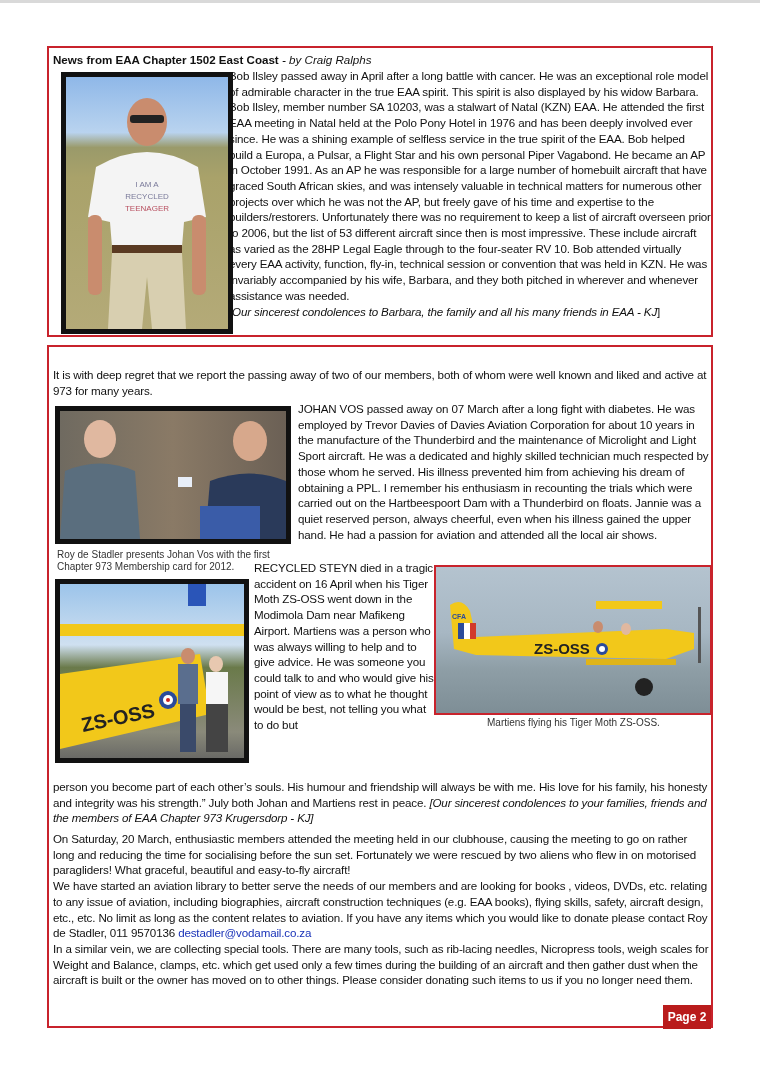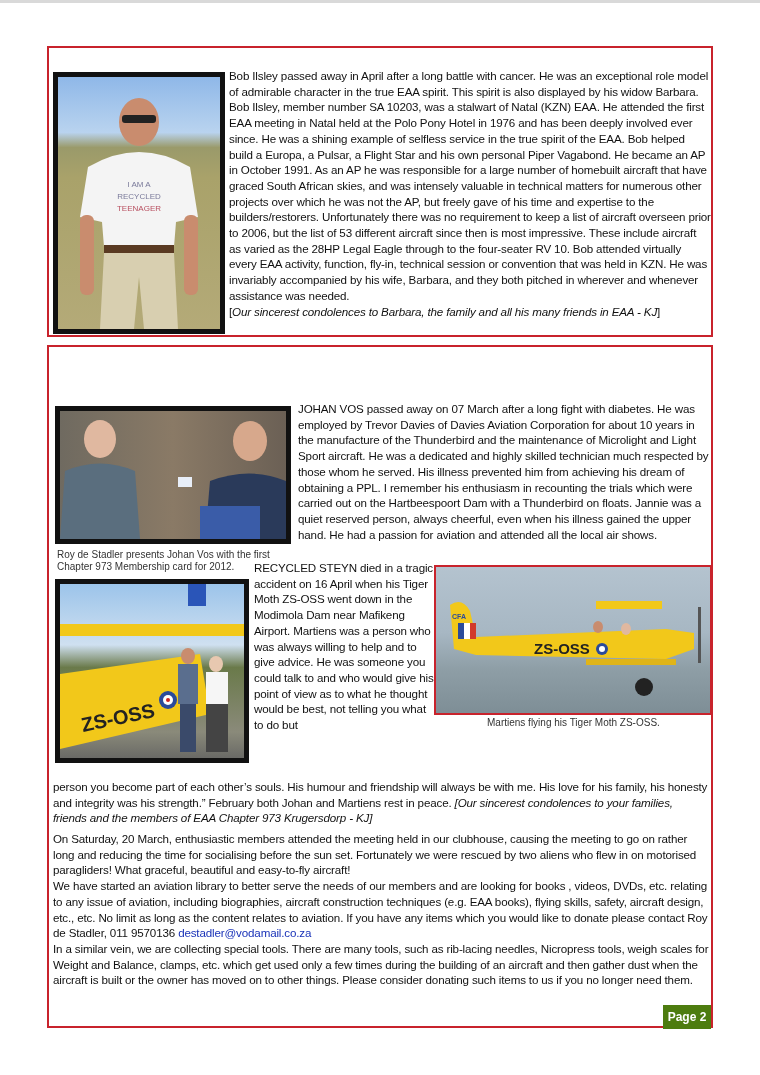--- a/index.html
+++ b/index.html
@@ -21,33 +21,37 @@
   .heading .by { font-weight: normal; font-style: italic; }
   .abs { position: absolute; }
   .photo { position: absolute; background: #111; padding: 5px; }
   .photo .inner { width: 100%; height: 100%; position: relative; overflow: hidden; }
   .caption { position: absolute; font-size: 10px; line-height: 12px; color: #333; }
   .bold { font-weight: normal; }
   .ital { font-style: italic; }
   a.link { color: #1a33b8; }
   .page-badge {
     position: absolute; left: 663px; top: 1005px; width: 48px; height: 24px;
-    background: #4d7c0f; color: #fff; font-weight: bold; font-size: 12px;
+    background: #b91c1c; color: #fff; font-weight: bold; font-size: 12px;
     display: flex; align-items: center; justify-content: center;
   }
   .redframe { position: absolute; border: 2px solid #c8232c; }
 </style>
 </head>
 <body>
 
 <div class="topline"></div>
 
 <div class="box box1">
+  <div class="heading" style="left:4px; top:4px;">
+    <span>News from EAA Chapter 1502 East Coast</span>
+    <span class="by">- by Craig Ralphs</span>
+  </div>
 
-  <div class="photo" style="left:4px; top:24px; width:172px; height:262px;">
+  <div class="photo" style="left:12px; top:24px; width:172px; height:262px;">
     <div class="inner" style="background:linear-gradient(#8fb8e8 0%, #b9d3ef 22%, #9a9a6a 28%, #a9a26a 40%, #b4aa78 100%);">
       <svg width="162" height="252" viewBox="0 0 162 252">
         <ellipse cx="81" cy="45" rx="20" ry="24" fill="#c98c6e"></ellipse>
         <rect x="64" y="38" width="34" height="8" fill="#222" rx="3"></rect>
         <path d="M30 90 Q81 60 132 90 L140 140 L118 145 L116 170 L46 170 L44 145 L22 140 Z" fill="#f4f4f4"></path>
         <text x="81" y="110" font-size="8" text-anchor="middle" fill="#7a7a9a" font-family="Liberation Sans, sans-serif">I AM A</text>
         <text x="81" y="122" font-size="8" text-anchor="middle" fill="#7a7a9a" font-family="Liberation Sans, sans-serif">RECYCLED</text>
         <text x="81" y="134" font-size="8" text-anchor="middle" fill="#b85060" font-family="Liberation Sans, sans-serif">TEENAGER</text>
         <rect x="46" y="168" width="70" height="8" fill="#5a3a22"></rect>
         <path d="M46 176 L116 176 L120 252 L86 252 L81 200 L76 252 L42 252 Z" fill="#d8cfb0"></path>
@@ -57,20 +61,21 @@
     </div>
   </div>
 
   <div class="abs txt" style="left:180px; top:20px; width:482px;">
     <span>Bob Ilsley passed away in April after a long battle with cancer. He was an exceptional role model of admirable character in the true EAA spirit. This spirit is also displayed by his widow Barbara. Bob Ilsley, member number SA 10203, was a stalwart of Natal (KZN) EAA. He attended the first EAA meeting in Natal held at the Polo Pony Hotel in 1976 and has been deeply involved ever since. He was a shining example of selfless service in the true spirit of the EAA. Bob helped build a Europa, a Pulsar, a Flight Star and his own personal Piper Vagabond. He became an AP in October 1991. As an AP he was responsible for a large number of homebuilt aircraft that have graced South African skies, and was intensely valuable in technical matters for numerous other projects over which he was not the AP, but freely gave of his time and expertise to the builders/restorers. Unfortunately there was no requirement to keep a list of aircraft overseen prior to 2006, but the list of 53 different aircraft since then is most impressive. These include aircraft as varied as the 28HP Legal Eagle through to the four-seater RV 10. Bob attended virtually every EAA activity, function, fly-in, technical session or convention that was held in KZN. He was invariably accompanied by his wife, Barbara, and they both pitched in wherever and whenever assistance was needed.</span><br>
     <span>[</span><span class="ital">Our sincerest condolences to Barbara, the family and all his many friends in EAA - KJ</span><span>]</span>
   </div>
 </div>
 
 <div class="box box2">
+  <div class="abs txt" style="left:4px; top:20px; width:656px;">It is with deep regret that we report the passing away of two of our members, both of whom were well known and liked and active at 973 for many years.</div>
 
   <div class="photo" style="left:6px; top:59px; width:236px; height:138px;">
     <div class="inner" style="background:linear-gradient(90deg,#6f6a60,#8a7a66 50%,#6b6055);">
       <svg width="226" height="128" viewBox="0 0 226 128">
         <ellipse cx="40" cy="28" rx="16" ry="19" fill="#e0b8a0"></ellipse>
         <path d="M5 60 Q40 45 75 60 L80 128 L0 128 Z" fill="#5a6e7e"></path>
         <ellipse cx="190" cy="30" rx="17" ry="20" fill="#d7a88c"></ellipse>
         <path d="M150 70 Q190 55 226 70 L226 128 L145 128 Z" fill="#2a3a5a"></path>
         <rect x="140" y="95" width="60" height="33" fill="#3a5ca8"></rect>
         <rect x="118" y="66" width="14" height="10" fill="#e8eef8"></rect>
@@ -128,21 +133,21 @@
     </div>
   </div>
   <div class="caption" style="left:438px; top:370px; width:220px;">Martiens flying his Tiger Moth ZS-OSS.</div>
 
   <div class="abs txt" style="left:205px; top:370px; width:220px;">
     <span style="visibility:hidden"></span>
   </div>
 
 
   <div class="abs txt" style="left:4px; top:432px; width:656px;">
-    <span>person you become part of each other’s souls. His humour and friendship will always be with me. His love for his family, his honesty and integrity was his strength.” February both Johan and Martiens rest in peace. </span><span class="ital">[Our sincerest condolences to your families, friends and the members of EAA Chapter 973 Krugersdorp - KJ]</span>
+    <span>person you become part of each other’s souls. His humour and friendship will always be with me. His love for his family, his honesty and integrity was his strength.” July both Johan and Martiens rest in peace. </span><span class="ital">[Our sincerest condolences to your families, friends and the members of EAA Chapter 973 Krugersdorp - KJ]</span>
   </div>
 
   <div class="abs txt" style="left:4px; top:484px; width:656px;">
     <div>On Saturday, 20 March, enthusiastic members attended the meeting held in our clubhouse, causing the meeting to go on rather long and reducing the time for socialising before the sun set. Fortunately we were rescued by two aliens who flew in on motorised paragliders! What graceful, beautiful and easy-to-fly aircraft!</div>
     <div>
       <span>We have started an aviation library to better serve the needs of our members and are looking for books , videos, DVDs, etc. relating to any issue of aviation, including biographies, aircraft construction techniques (e.g. EAA books), flying skills, safety, aircraft design, etc., etc. No limit as long as the content relates to aviation. If you have any items which you would like to donate please contact Roy de Stadler, 011 9570136 </span><a class="link">destadler@vodamail.co.za</a>
     </div>
     <div>In a similar vein, we are collecting special tools. There are many tools, such as rib-lacing needles, Nicropress tools, weigh scales for Weight and Balance, clamps, etc. which get used only a few times during the building of an aircraft and then gather dust when the aircraft is built or the owner has moved on to other things. Please consider donating such items to us if you no longer need them.</div>
   </div>
 </div>

